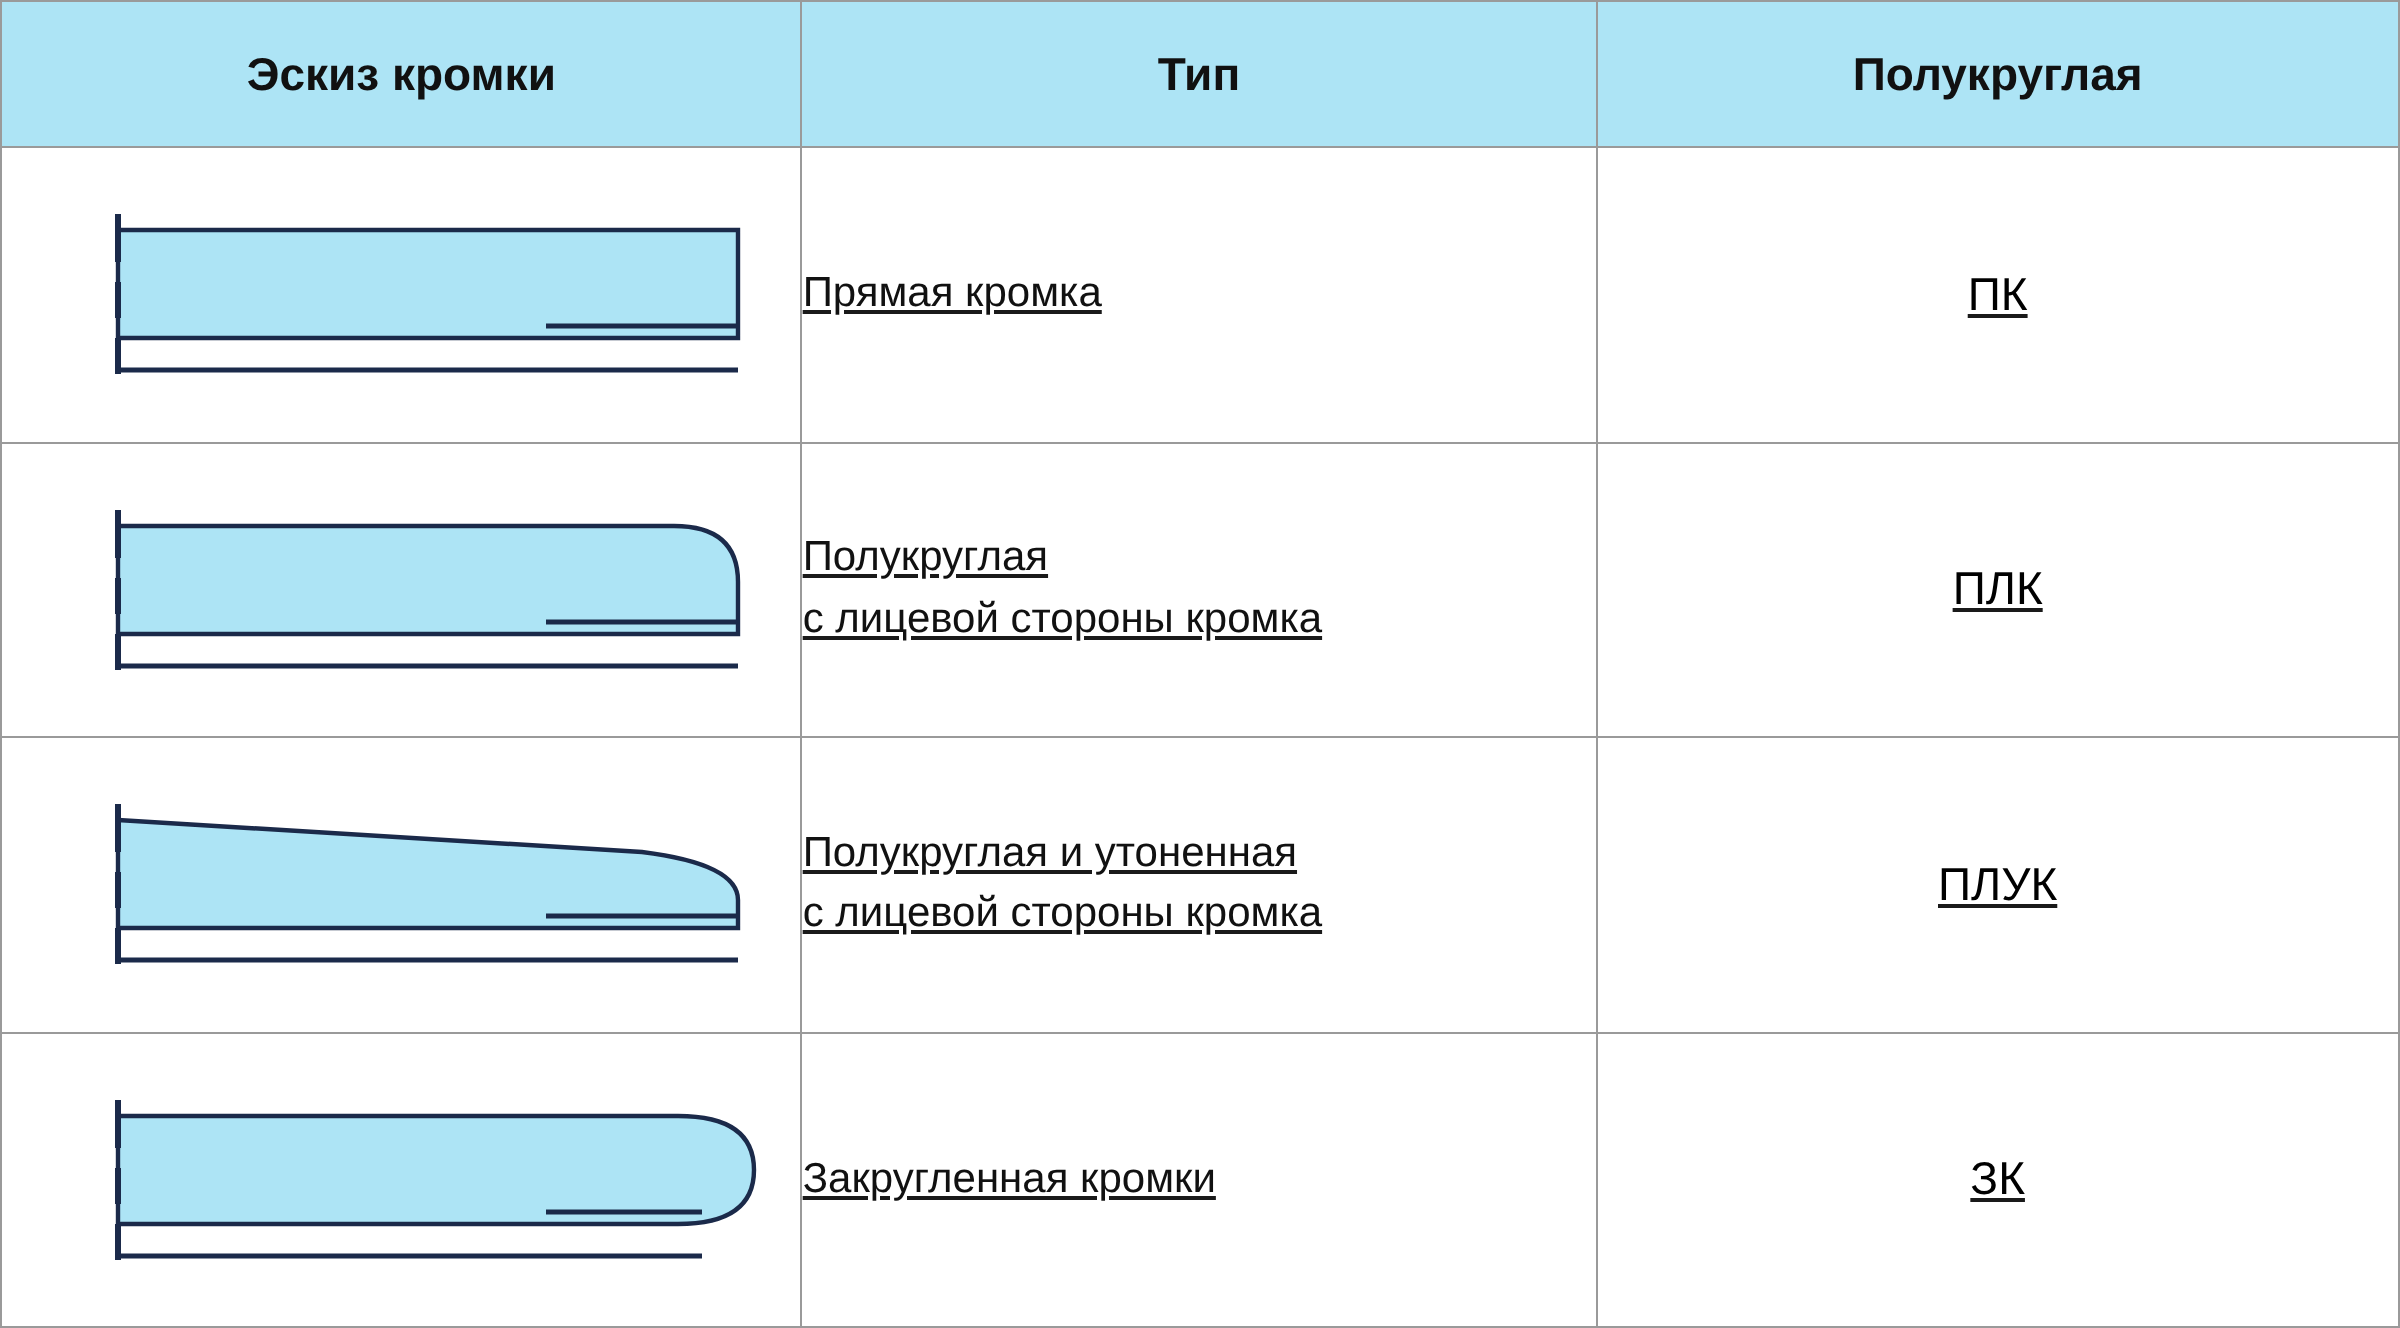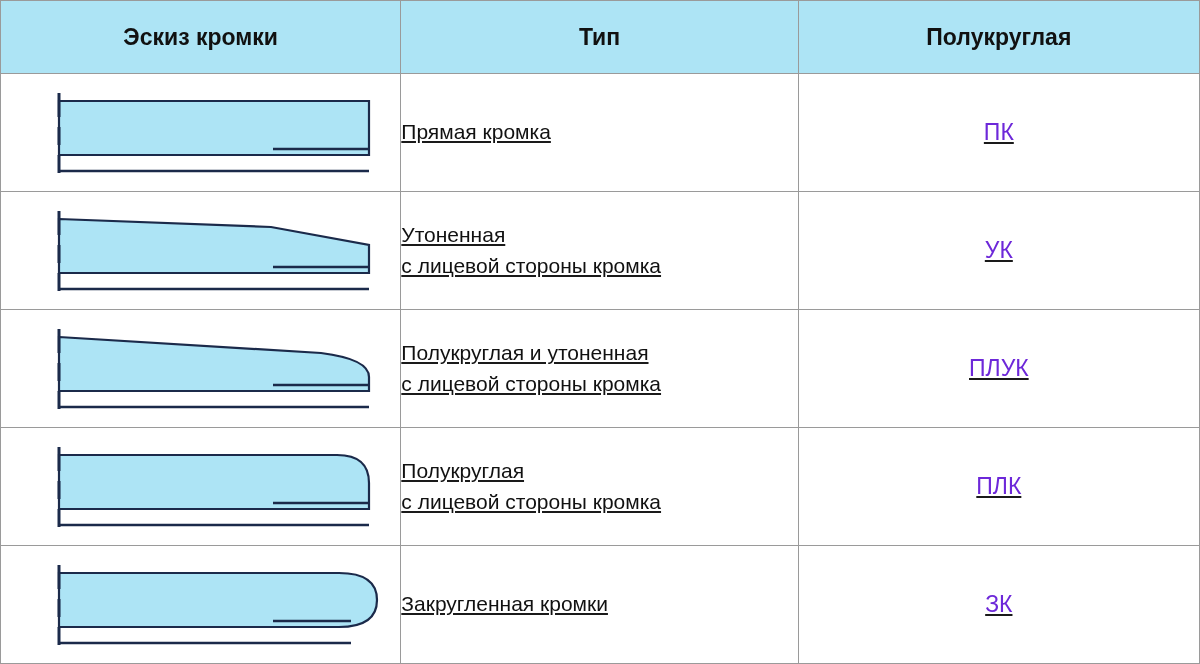--- a/index.html
+++ b/index.html
@@ -59,21 +59,21 @@
     vertical-align: middle;
     color: #111;
   }
   td.type-cell .line2 {
     display: block;
   }
   td.mark-cell {
     font-size: 23px;
     text-align: center;
     vertical-align: middle;
-    color: #6d28d9;
+    color: #000000;
   }
   tbody tr { height: 114px; text-decoration: underline; }
 </style>
 </head>
 <body>
 
 <div class="table-wrap">
   <table class="edge-table">
     <colgroup>
       <col class="col-sketch">
@@ -99,72 +99,55 @@
             <line x1="252" y1="66" x2="348" y2="66" stroke="#1b2a4a" stroke-width="2.4"></line>
             <line x1="38" y1="88" x2="348" y2="88" stroke="#1b2a4a" stroke-width="2.4"></line>
           </svg>
         </td>
         <td class="type-cell">
           <span>Прямая кромка</span>
         </td>
         <td class="mark-cell">ПК</td>
       </tr>
 
+
       <tr>
         <td class="sketch-cell">
           <svg width="360" height="100" viewBox="0 0 360 100">
-            <path d="M 38 18 L 250 26 L 348 44 L 348 72 L 38 72 Z" fill="#ade4f5" stroke="#1b2a4a" stroke-width="2.2"></path>
+            <path d="M 38 18 L 316 18 Q 348 18 348 46 L 348 72 L 38 72 Z" fill="#ade4f5" stroke="#1b2a4a" stroke-width="2.2"></path>
             <line x1="38" y1="10" x2="38" y2="34" stroke="#1b2a4a" stroke-width="3"></line>
             <line x1="38" y1="44" x2="38" y2="62" stroke="#1b2a4a" stroke-width="3"></line>
             <line x1="38" y1="72" x2="38" y2="90" stroke="#1b2a4a" stroke-width="3"></line>
             <line x1="252" y1="66" x2="348" y2="66" stroke="#1b2a4a" stroke-width="2.4"></line>
             <line x1="38" y1="88" x2="348" y2="88" stroke="#1b2a4a" stroke-width="2.4"></line>
           </svg>
         </td>
         <td class="type-cell">
-          <span>Утоненная</span>
+          <span>Полукруглая</span>
           <span class="line2">с лицевой стороны кромка</span>
         </td>
-        <td class="mark-cell">УК</td>
+        <td class="mark-cell">ПЛК</td>
       </tr>
 
       <tr>
         <td class="sketch-cell">
           <svg width="360" height="100" viewBox="0 0 360 100">
             <path d="M 38 18 L 300 34 Q 348 40 348 58 L 348 72 L 38 72 Z" fill="#ade4f5" stroke="#1b2a4a" stroke-width="2.2"></path>
             <line x1="38" y1="10" x2="38" y2="34" stroke="#1b2a4a" stroke-width="3"></line>
             <line x1="38" y1="44" x2="38" y2="62" stroke="#1b2a4a" stroke-width="3"></line>
             <line x1="38" y1="72" x2="38" y2="90" stroke="#1b2a4a" stroke-width="3"></line>
             <line x1="252" y1="66" x2="348" y2="66" stroke="#1b2a4a" stroke-width="2.4"></line>
             <line x1="38" y1="88" x2="348" y2="88" stroke="#1b2a4a" stroke-width="2.4"></line>
           </svg>
         </td>
         <td class="type-cell">
           <span>Полукруглая и утоненная</span>
           <span class="line2">с лицевой стороны кромка</span>
         </td>
         <td class="mark-cell">ПЛУК</td>
-      </tr>
-
-      <tr>
-        <td class="sketch-cell">
-          <svg width="360" height="100" viewBox="0 0 360 100">
-            <path d="M 38 18 L 316 18 Q 348 18 348 46 L 348 72 L 38 72 Z" fill="#ade4f5" stroke="#1b2a4a" stroke-width="2.2"></path>
-            <line x1="38" y1="10" x2="38" y2="34" stroke="#1b2a4a" stroke-width="3"></line>
-            <line x1="38" y1="44" x2="38" y2="62" stroke="#1b2a4a" stroke-width="3"></line>
-            <line x1="38" y1="72" x2="38" y2="90" stroke="#1b2a4a" stroke-width="3"></line>
-            <line x1="252" y1="66" x2="348" y2="66" stroke="#1b2a4a" stroke-width="2.4"></line>
-            <line x1="38" y1="88" x2="348" y2="88" stroke="#1b2a4a" stroke-width="2.4"></line>
-          </svg>
-        </td>
-        <td class="type-cell">
-          <span>Полукруглая</span>
-          <span class="line2">с лицевой стороны кромка</span>
-        </td>
-        <td class="mark-cell">ПЛК</td>
       </tr>
 
       <tr>
         <td class="sketch-cell">
           <svg width="360" height="100" viewBox="0 0 360 100">
             <path d="M 38 18 L 318 18 Q 356 18 356 45 Q 356 72 318 72 L 38 72 Z" fill="#ade4f5" stroke="#1b2a4a" stroke-width="2.2"></path>
             <line x1="38" y1="10" x2="38" y2="34" stroke="#1b2a4a" stroke-width="3"></line>
             <line x1="38" y1="44" x2="38" y2="62" stroke="#1b2a4a" stroke-width="3"></line>
             <line x1="38" y1="72" x2="38" y2="90" stroke="#1b2a4a" stroke-width="3"></line>
             <line x1="252" y1="66" x2="330" y2="66" stroke="#1b2a4a" stroke-width="2.4"></line>

